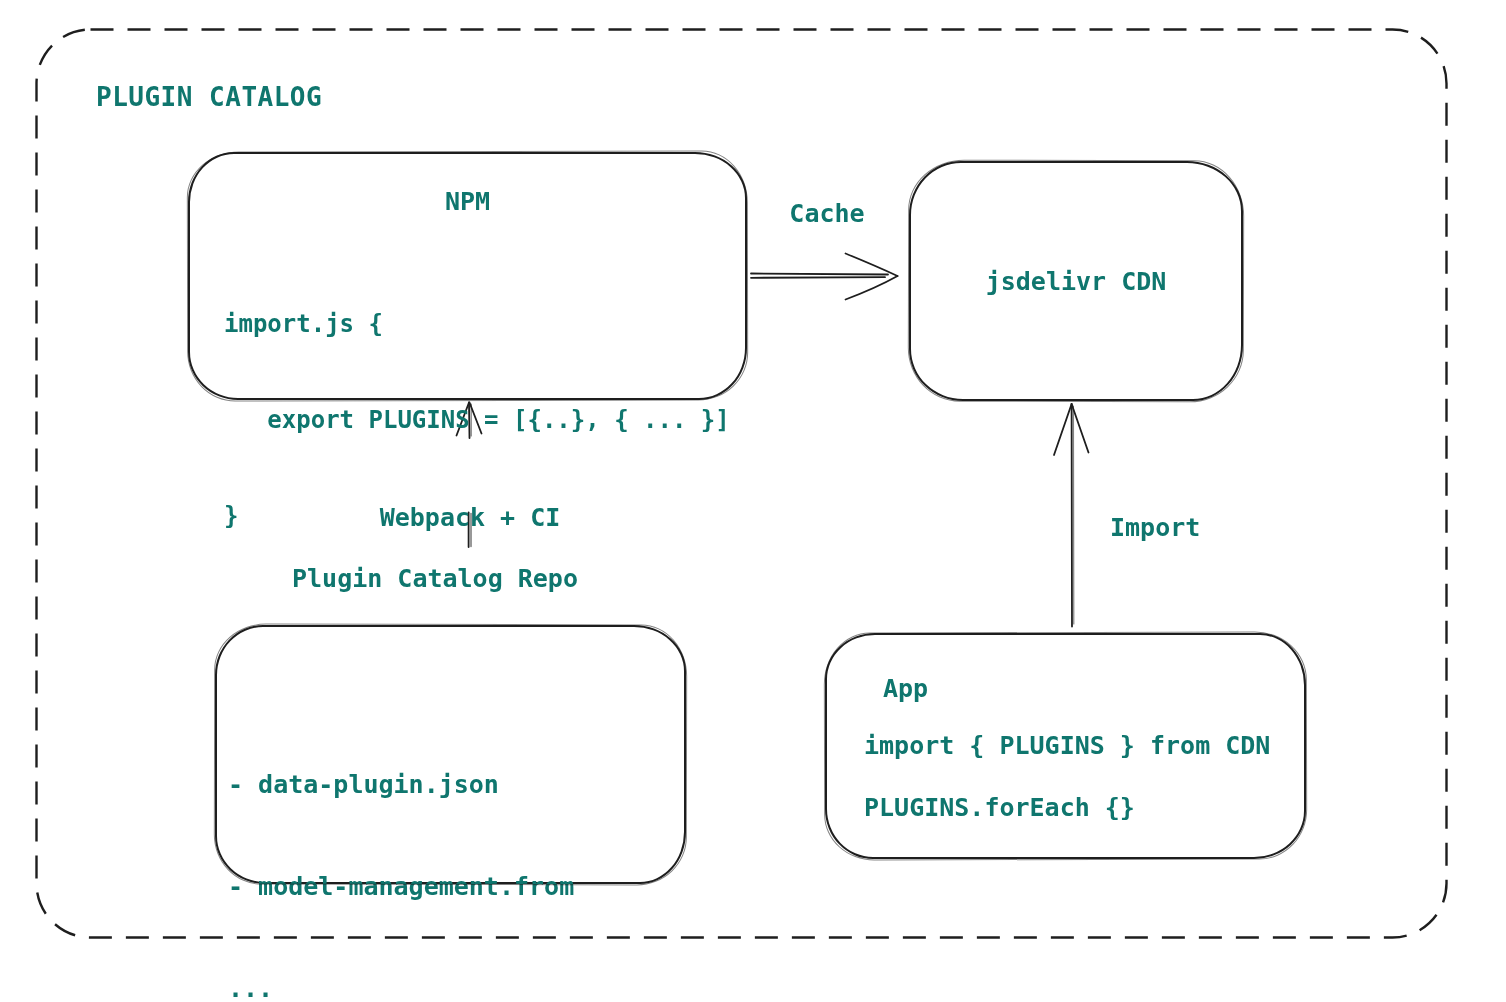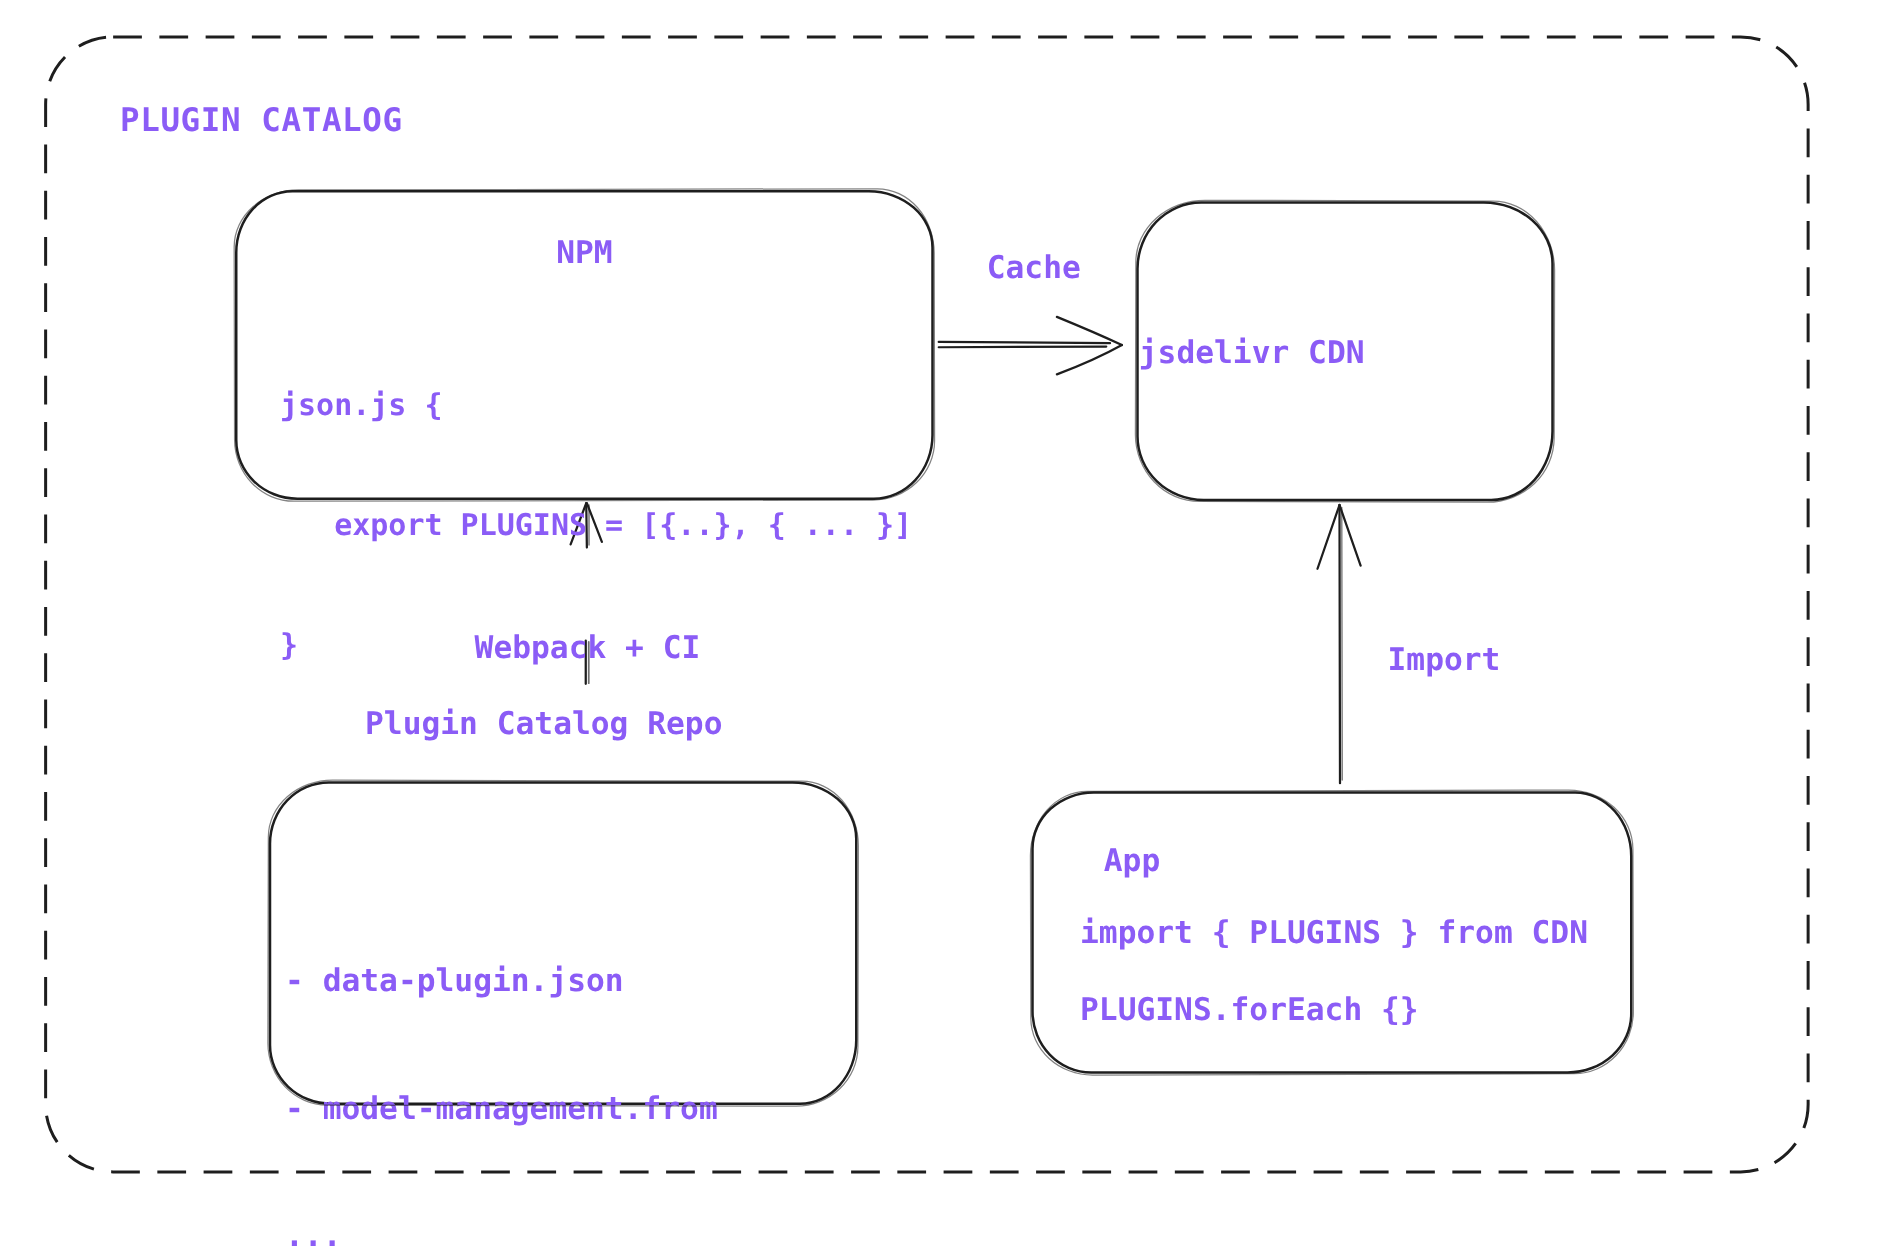--- a/index.html
+++ b/index.html
@@ -3,21 +3,21 @@
 <meta charset="utf-8">
 <style>
   html, body { margin: 0; padding: 0; background: #ffffff; }
   #canvas {
     position: relative;
     width: 1506px;
     height: 1002px;
     background: #ffffff;
     font-family: "DejaVu Sans Mono", "Liberation Mono", monospace;
     font-weight: 600;
-    color: #8b5cf6;
+    color: #0f766e;
     overflow: hidden;
   }
   #arrow-layer {
     position: absolute;
     left: 0; top: 0;
     width: 1506px; height: 1002px;
     pointer-events: none;
   }
   .label {
     position: absolute;
@@ -36,21 +36,21 @@
     content: "";
     position: absolute;
     inset: -3px;
     border: 1.3px solid rgba(30,30,30,0.55);
     pointer-events: none;
   }
   #npm-node   { left: 188px; top: 152px; width: 555px; height: 244px;
                 border-radius: 46px 52px 48px 50px / 50px 46px 52px 48px; }
   #npm-node::after { border-radius: 52px 46px 50px 48px / 46px 52px 48px 50px; transform: rotate(-0.12deg); }
   #cdn-node   { left: 909px; top: 161px; width: 330px; height: 236px;
-                display: flex; align-items: center; 
+                display: flex; align-items: center; justify-content: center;
                 border-radius: 52px 56px 50px 54px / 54px 50px 56px 52px; }
   #cdn-node::after { border-radius: 56px 50px 54px 52px / 50px 56px 52px 54px; transform: rotate(0.15deg); }
   #repo-node  { left: 215px; top: 625px; width: 467px; height: 255px;
                 border-radius: 48px 52px 46px 50px / 50px 46px 52px 48px; text-decoration: underline; }
   #repo-node::after { border-radius: 52px 46px 50px 48px / 46px 52px 48px 50px; transform: rotate(0.12deg); }
   #app-node   { left: 825px; top: 633px; width: 477px; height: 222px;
                 border-radius: 50px 46px 52px 48px / 46px 52px 48px 50px; }
   #app-node::after { border-radius: 46px 52px 48px 50px / 52px 48px 50px 46px; transform: rotate(-0.15deg); }
 
   
@@ -106,21 +106,21 @@
       <path d="M1071.6 404 L1054 455"></path>
       <path d="M1071.6 404 L1088.5 452.5"></path>
     </g>
   </svg>
 
   <div class="label" id="diagram-title">PLUGIN CATALOG</div>
 
   <div class="node" id="npm-node">
     <div id="npm-title">NPM</div>
     <div id="npm-code">
-      <div>json.js {</div>
+      <div>import.js {</div>
       <div>   export PLUGINS = [{..}, { ... }]</div>
       <div>}</div>
     </div>
   </div>
 
   <div class="label center" id="cache-label">Cache</div>
 
   <div class="node" id="cdn-node">
     <div id="cdn-label">jsdelivr CDN</div>
   </div>

